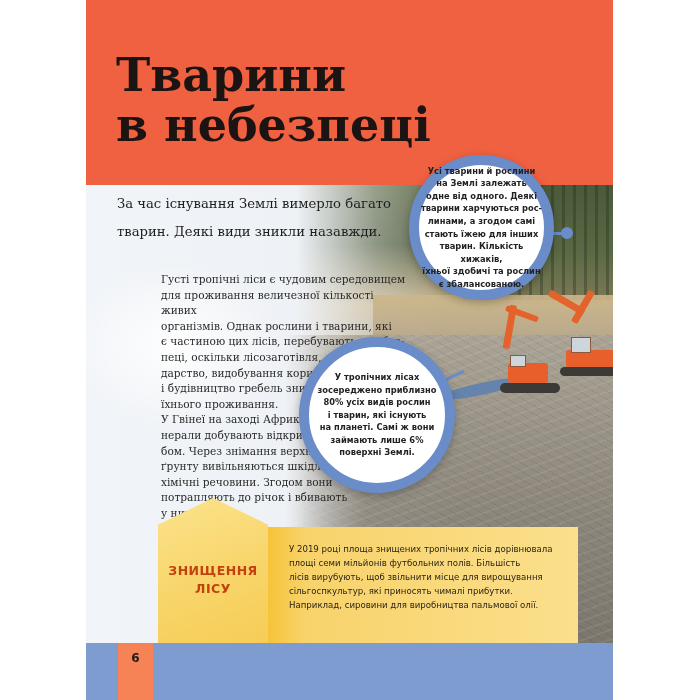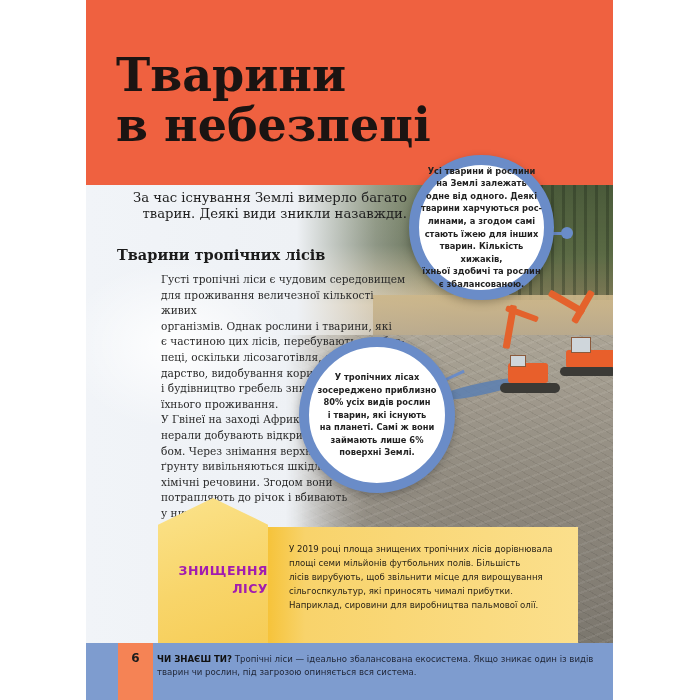--- a/index.html
+++ b/index.html
@@ -64,21 +64,21 @@
       font-size: 8.4px; color: #2b1510; letter-spacing: 0.1px;
     }
     .title {
       position: absolute; left: 30px; top: 50px;
       font-family: "DejaVu Serif", serif; font-weight: bold;
       font-size: 46px; line-height: 50px; color: #1b1412;
     }
 
     .lead {
       position: absolute; left: 31px; top: 190px; width: 290px;
-      font-family: "DejaVu Serif", serif; font-size: 13.2px; line-height: 16px; color: #1d1d1d; text-align: right;
+      font-family: "DejaVu Serif", serif; font-size: 13.2px; line-height: 28px; color: #1d1d1d;
     }
     .subhead {
       position: absolute; left: 31px; top: 246px;
       font-family: "DejaVu Serif", serif; font-weight: bold; font-size: 14.5px; color: #1b1b1b;
     }
     .body-text {
       position: absolute; left: 31px; top: 272px; width: 250px;
       font-family: "DejaVu Serif", serif; font-size: 10.6px; line-height: 15.6px; color: #2a2a2a;
       white-space: pre-line;
       margin-left: 44px;
@@ -100,23 +100,23 @@
     }
     .tail-dot { position: absolute; width: 12px; height: 12px; border-radius: 50%; background: #6a8cc8; }
 
     
     .fact-hex {
       position: absolute; left: 72px; top: 498px; width: 110px; height: 148px;
       background: linear-gradient(160deg, #fbe38c 0%, #f8d56a 55%, #f6cc55 100%);
       clip-path: polygon(50% 0, 100% 18%, 100% 100%, 0 100%, 0 18%);
     }
     .fact-hex-label {
-      position: absolute; left: 72px; top: 562px; width: 110px; text-align: right;
+      position: absolute; left: 72px; top: 562px; width: 110px; text-align: center;
       font-family: "DejaVu Sans", sans-serif; font-weight: bold; font-size: 12.5px; line-height: 18px;
-      color: #a21caf; letter-spacing: 0.5px; white-space: pre-line;
+      color: #c2410c; letter-spacing: 0.5px; white-space: pre-line;
     }
     .fact-box {
       position: absolute; left: 182px; top: 527px; width: 310px; height: 119px;
       background: linear-gradient(90deg, #f6c33a 0%, #f8d36b 12%, #fbdf8c 100%);
     }
     .fact-text {
       position: absolute; left: 203px; top: 542px; width: 295px;
       font-family: "DejaVu Sans", sans-serif; font-size: 8.6px; line-height: 14px; color: #2a2418;
       white-space: pre-line;
     }
@@ -166,21 +166,20 @@
     </div>
   </div>
 
   <div class="header"></div>
   <div class="title">
     <div>Тварини</div>
     <div>в небезпеці</div>
   </div>
 
   <div class="lead">За час існування Землі вимерло багато тварин. Деякі види зникли назавжди.</div>
-  <div class="subhead">Тварини тропічних лісів</div>
   <div class="body-text">Густі тропічні ліси є чудовим середовищем
 для проживання величезної кількості живих
 організмів. Однак рослини і тварини, які
 є частиною цих лісів, перебувають у небез-
 пеці, оскільки лісозаготівля, сільське госпо-
 дарство, видобування корисних копалин
 і будівництво гребель знищують місця
 їхнього проживання.
 У Гвінеї на заході Африки цінні мі-
 нерали добувають відкритим спосо-
@@ -221,16 +220,13 @@
   <div class="fact-box"></div>
   <div class="fact-text">У 2019 році площа знищених тропічних лісів дорівнювала
 площі семи мільйонів футбольних полів. Більшість
 лісів вирубують, щоб звільнити місце для вирощування
 сільгоспкультур, які приносять чималі прибутки.
 Наприклад, сировини для виробництва пальмової олії.</div>
 
   <div class="footer"></div>
   <div class="page-strip"></div>
   <div class="page-num">6</div>
-  <div class="footer-text">
-    <b>ЧИ ЗНАЄШ ТИ?</b><span> Тропічні ліси — ідеально збалансована екосистема. Якщо зникає один із видів тварин чи рослин, під загрозою опиняється вся система.</span>
-  </div>
 </div>
 
 </body></html>

